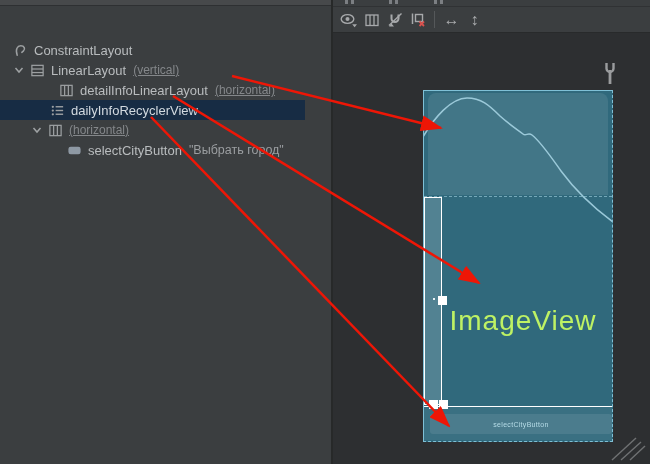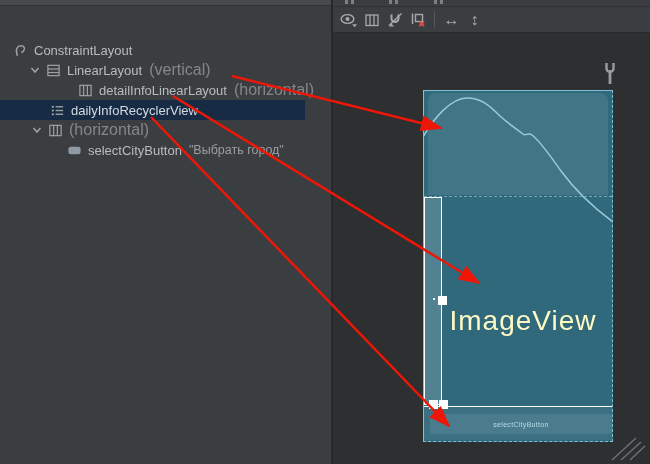--- a/index.html
+++ b/index.html
@@ -13,21 +13,21 @@
   .left-topband{position:absolute;left:0;top:0;width:331px;height:5px;background:#47494b;border-bottom:1px solid #2e3032;}
   .tree{position:absolute;left:0;top:8px;width:331px;margin-top:32px;}
   .trow{position:relative;height:20px;display:flex;align-items:center;
         font-size:13px;color:#b9bcbe;white-space:nowrap;cursor:default;}
   .trow .hl{position:absolute;left:0;top:0;height:20px;width:305px;background:#172c44;}
   .trow>*{position:relative;}
   .chev{width:14px;height:14px;margin-right:4px;flex:0 0 auto;}
   .ticon{width:15px;height:15px;margin-right:6px;flex:0 0 auto;}
   .tlabel{margin-right:7px;}
   .trow.selected .tlabel{color:#d3dae0;}
-  .tsuffix{font-size:16px;color:#84878a;}
+  .tsuffix{font-size:12px;color:#84878a;text-decoration:underline;}
   .tvalue{font-size:12.5px;color:#9b9ea1;}
   
   .right-panel{position:absolute;left:331px;top:0;width:319px;height:464px;background:#2d2f31;border-left:2px solid #272929;}
   .rp-topstrip{position:absolute;left:0;top:0;width:100%;height:6px;background:#3b3e40;border-bottom:1px solid #303234;}
   .clipmark{position:absolute;top:0;width:3px;height:4px;background:#8d9093;opacity:.8;}
   .rp-toolbar{position:absolute;left:0;top:7px;width:100%;height:26px;background:#3b3e40;
               border-bottom:1px solid #282a2b;display:flex;align-items:center;padding-left:4px;box-sizing:border-box;}
   .tbtn{width:23px;height:22px;display:flex;align-items:center;justify-content:center;border-radius:3px;}
   .tb-sep{width:1px;height:17px;background:#55585a;margin:0 5px;}
   .tb-glyph{font-size:16px;color:#a9abad;line-height:1;}
@@ -37,21 +37,21 @@
            border:1px solid #7fc0d6;border-right-style:dashed;border-bottom-style:dashed;box-sizing:content-box;}
   .detail-overlay{position:absolute;left:4px;right:4px;top:2px;height:102px;
                   background:rgba(255,255,255,0.09);border-radius:8px 8px 0 0;}
   .section-divider{position:absolute;left:0;right:0;top:105px;border-top:1px dashed rgba(173,220,233,0.55);}
   .curve-svg{position:absolute;left:0;top:0;}
   .rv-strip{position:absolute;left:0;top:106px;width:18px;height:208px;
             background:rgba(255,255,255,0.17);border:1px solid #ffffff;box-sizing:border-box;}
   .handle{position:absolute;width:9px;height:9px;background:#ffffff;}
   .handle-dot{position:absolute;width:2px;height:2px;background:#e8f2f5;}
   .imageview-label{position:absolute;left:0;right:0;top:214px;text-align:center;
-                   font-size:28px;font-weight:400;letter-spacing:1px;color:#fef9c3;padding-left:10px;}
+                   font-size:28px;font-weight:400;letter-spacing:1px;color:#bef264;padding-left:10px;}
   .bottom-line{position:absolute;left:0;right:0;top:315px;height:1px;background:#ffffff;}
   .controls-strip{position:absolute;left:0;right:0;top:316px;height:33px;background:rgba(255,255,255,0.05);}
   .city-btn{position:absolute;left:6px;right:0;top:7px;height:20px;background:rgba(255,255,255,0.09);
             border-radius:3px;display:flex;align-items:center;justify-content:center;
             font-size:7px;color:#b6dce7;letter-spacing:.3px;}
   .resize-grip{position:absolute;left:610px;top:434px;}
   
   .arrows-overlay{position:absolute;left:0;top:0;z-index:50;pointer-events:none;}
 </style>
 </head>
@@ -64,38 +64,38 @@
     <div class="trow" style="padding-left:13px">
       <span class="ticon">
         <svg width="15" height="15" viewBox="0 0 16 16">
             <path d="M4.5 13 C2.2 6.5 4.8 3 8.2 3 C12.2 3 13.4 6.2 11.2 8.4 L9.4 10" fill="none" stroke="#9da0a2" stroke-width="1.6" stroke-linecap="round"></path>
           </svg>
       </span>
       <span class="tlabel">ConstraintLayout</span>
     </div>
 
 
-    <div class="trow" style="padding-left:28px">
+    <div class="trow" style="padding-left:12px">
       <span class="chev">
         <svg width="14" height="14" viewBox="0 0 14 14">
             <polyline points="3.5,5 7,9 10.5,5" fill="none" stroke="#9fa2a4" stroke-width="1.5"></polyline>
           </svg>
       </span>
       <span class="ticon">
         <svg width="15" height="15" viewBox="0 0 16 16">
             <rect x="2" y="2.5" width="12" height="11" fill="none" stroke="#9da0a2" stroke-width="1.3"></rect>
             <line x1="2" y1="6.4" x2="14" y2="6.4" stroke="#9da0a2" stroke-width="1.3"></line>
             <line x1="2" y1="10.2" x2="14" y2="10.2" stroke="#9da0a2" stroke-width="1.3"></line>
           </svg>
       </span>
       <span class="tlabel">LinearLayout</span>
       <span class="tsuffix">(vertical)</span>
     </div>
 
-    <div class="trow" style="padding-left:78px">
+    <div class="trow" style="padding-left:59px">
       <span class="ticon">
         <svg width="15" height="15" viewBox="0 0 16 16">
             <rect x="2" y="2.5" width="12" height="11" fill="none" stroke="#9da0a2" stroke-width="1.3"></rect>
             <line x1="6" y1="2.5" x2="6" y2="13.5" stroke="#9da0a2" stroke-width="1.3"></line>
             <line x1="10" y1="2.5" x2="10" y2="13.5" stroke="#9da0a2" stroke-width="1.3"></line>
           </svg>
       </span>
       <span class="tlabel">detailInfoLinearLayout</span>
       <span class="tsuffix">(horizontal)</span>
     </div>

